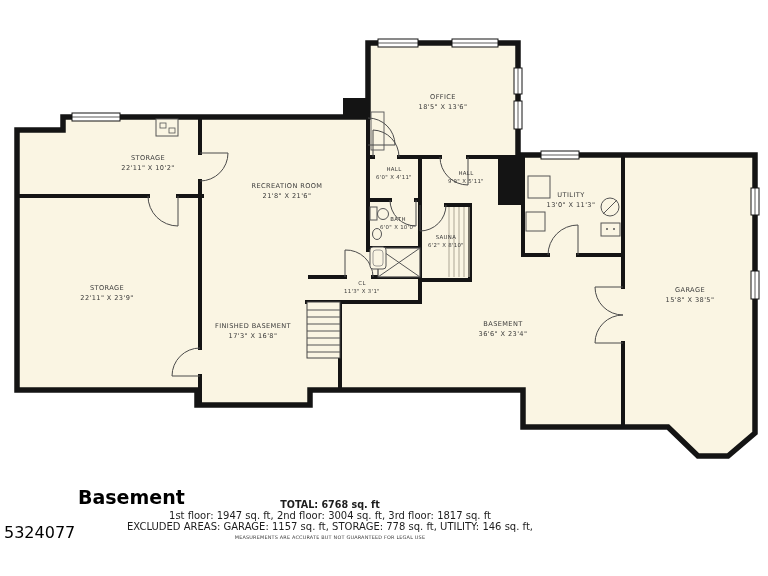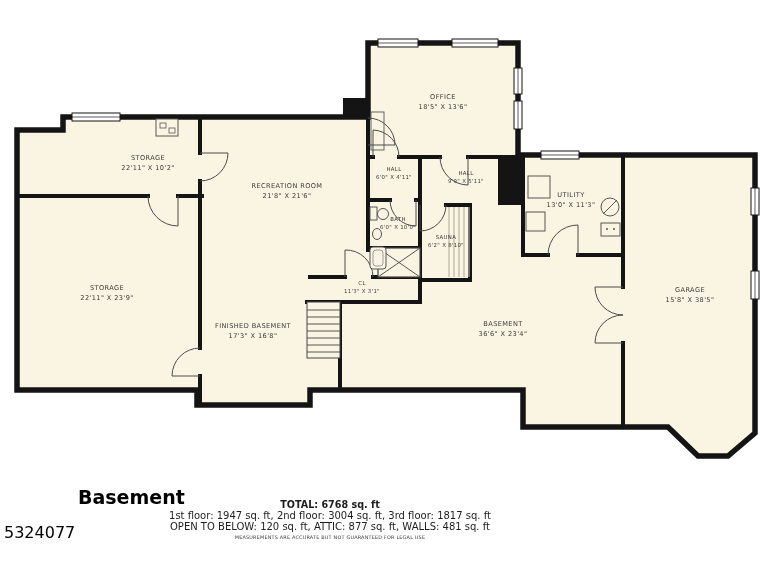--- a/index.html
+++ b/index.html
@@ -199,18 +199,18 @@
       <text class="lbl" x="690" y="292">GARAGE</text>
       <text class="lbl" x="690" y="302">15'8" X 38'5"</text>
     </g>
   </svg>
 
   <div class="plan-title">Basement</div>
 
   <div class="summary">
     <div class="total">TOTAL: 6768 sq. ft</div>
     <div class="line">1st floor: 1947 sq. ft, 2nd floor: 3004 sq. ft, 3rd floor: 1817 sq. ft</div>
-    <div class="line">OPEN TO BELOW: 120 sq. ft, ATTIC: 877 sq. ft, WALLS: 481 sq. ft</div>
+    <div class="line">EXCLUDED AREAS: GARAGE: 1157 sq. ft, STORAGE: 778 sq. ft, UTILITY: 146 sq. ft,</div>
     <div class="disclaimer">MEASUREMENTS ARE ACCURATE BUT NOT GUARANTEED FOR LEGAL USE</div>
   </div>
 
   <div class="listing-id">5324077</div>
 </div>
 
 </body></html>

